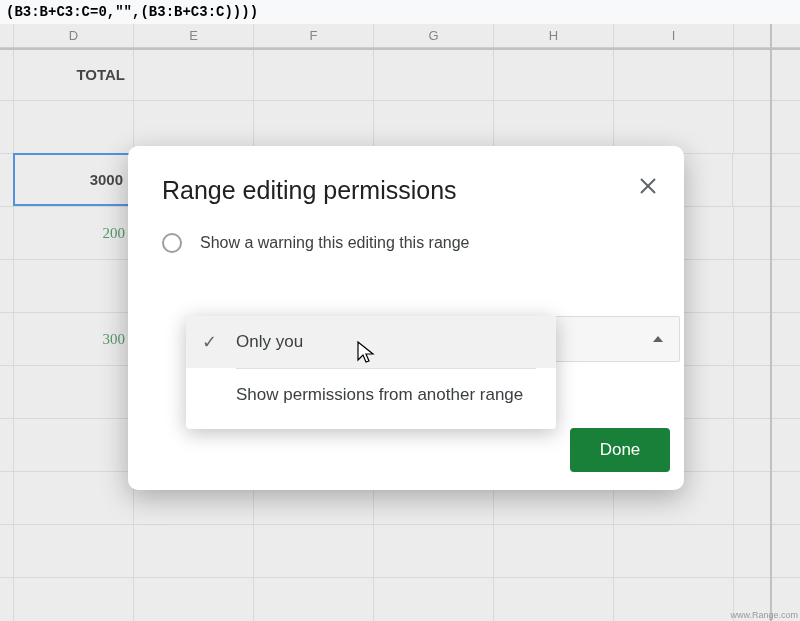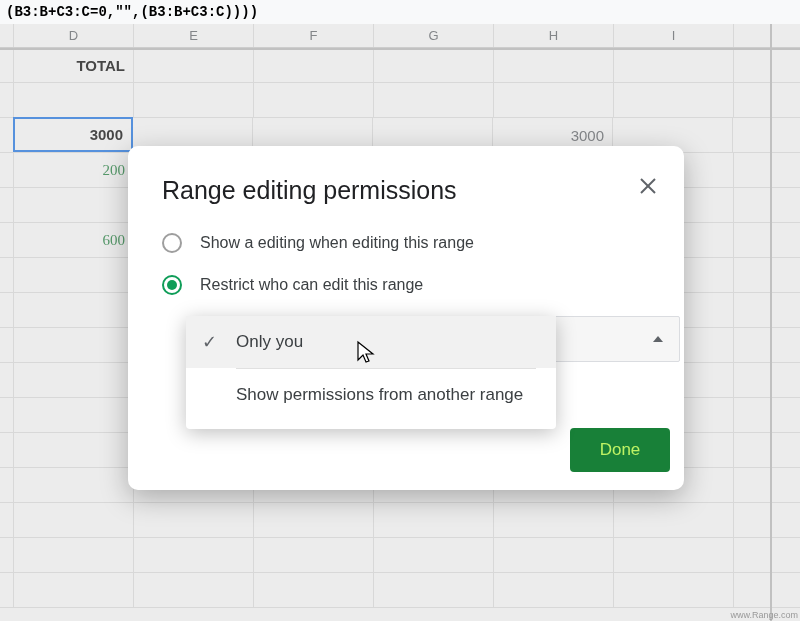--- a/index.html
+++ b/index.html
@@ -4,21 +4,21 @@
 <style>
   * { box-sizing: border-box; margin: 0; padding: 0; }
   html, body { width: 800px; height: 621px; overflow: hidden; font-family: Arial, Roboto, sans-serif; background: #fff; }
   .formula-bar { height: 24px; background: #f8f9fa; font-family: 'Courier New', monospace; font-size: 14px; padding-left: 6px; line-height: 24px; overflow: hidden; white-space: nowrap; font-weight: bold; }
   .sheet { position: relative; width: 100%; height: calc(100% - 24px); background: #fff; }
   .dim-overlay { position: absolute; inset: 0; background: rgba(200,200,200,0.35); z-index: 5; }
   .col-headers { display: flex; height: 24px; border-bottom: 1px solid #d0d0d0; }
   .ch { width: 120px; text-align: center; font-size: 13px; color: #5f6368; border-right: 1px solid #e1e1e1; line-height: 24px; }
   .ch.first { width: 14px; }
   .rows { }
-  .row { display: flex; height: 35px; border-bottom: 1px solid #e1e1e1; }
+  .row { display: flex; height: 53px; border-bottom: 1px solid #e1e1e1; }
   .cell { width: 120px; border-right: 1px solid #e1e1e1; font-size: 15px; padding-right: 8px; display: flex; align-items: center; justify-content: flex-end; }
   .cell.first { width: 14px; padding: 0; }
   .bold { font-weight: bold; }
   .green { color: #188038; font-family: Liberation Serif, serif; }
   .sel { border: 2px solid #1a73e8; margin: -1px 0 0 -1px; }
   .frozen { position:absolute; left:0; top:24px; height:2px; width:100%; background:#bdbdbd; z-index:2;}
   .right-edge { position:absolute; right:28px; top:0; bottom:0; width:2px; background:#bdbdbd; z-index:2;}
 
   .modal { position: absolute; z-index: 10; left: 128px; top: 146px; width: 556px; height: 344px; background: #fff; border-radius: 10px; box-shadow: 0 8px 28px rgba(0,0,0,0.28); padding: 30px 26px 24px 34px; }
   .modal-title { font-size: 25px; color: #202124; font-weight: 400; }
@@ -29,21 +29,21 @@
   .radio.on { border-color: #0f9d58; }
   .radio.on::after { content:""; position:absolute; inset:3px; border-radius:50%; background:#0f9d58; }
   .select-cover { position:absolute; left: 186px; top: 316px; width: 494px; height: 46px; background:#f6f6f6; border:1px solid #dadce0; border-radius:2px; z-index:15; display:flex; align-items:center;}
   .arrow-up { position:absolute; right:16px; width:0;height:0;border-left:5px solid transparent;border-right:5px solid transparent;border-bottom:6px solid #5f6368;}
   .dropdown { position:absolute; left: 186px; top: 316px; width: 370px; background:#fff; border-radius:4px; box-shadow:0 4px 20px rgba(0,0,0,0.25); z-index:20; padding-bottom:8px;}
   .dd-item { height: 52px; display:flex; align-items:center; padding-left: 50px; font-size:17px; color:#3c4043; position:relative; cursor:pointer;}
   .dd-item.sel-item { background: #f1f1f1; }
   .dd-check { position:absolute; left:16px; color:#5f6368; font-size:18px;}
   .dd-sep { height:1px; background:#e0e0e0; margin: 0 20px 0 50px;}
   .cursor { position:absolute; left:355px; top:340px; z-index:30; font-size:20px;}
-  .done-btn { position:absolute; z-index:18; left: 570px; top: 428px; width: 100px; height: 44px; background:#188038; color:#bef264; font-size:17px; font-weight:500; border:none; border-radius:4px; cursor:pointer;}
+  .done-btn { position:absolute; z-index:18; left: 570px; top: 428px; width: 100px; height: 44px; background:#188038; color:#ffffff; font-size:17px; font-weight:500; border:none; border-radius:4px; cursor:pointer;}
   .watermark { position:absolute; right:2px; bottom:1px; font-size:9px; color:#999; z-index:40;}
 </style>
 </head>
 <body>
 
 <div class="formula-bar">(B3:B+C3:C=0,"",(B3:B+C3:C))))</div>
 
 <div class="sheet">
   <div class="frozen"></div>
   <div class="right-edge"></div>
@@ -99,21 +99,21 @@
       <div class="cell first"></div>
         <div class="cell"></div>
         <div class="cell"></div>
         <div class="cell"></div>
         <div class="cell"></div>
         <div class="cell"></div>
         <div class="cell"></div>
     </div>
     <div class="row">
       <div class="cell first"></div>
-      <div class="cell green">600</div>
+      <div class="cell green">300</div>
       <div class="cell"></div>
         <div class="cell"></div>
         <div class="cell"></div>
         <div class="cell"></div>
         <div class="cell"></div>
     </div>
     <div class="row">
         <div class="cell first"></div>
         <div class="cell"></div>
         <div class="cell"></div>
@@ -212,25 +212,21 @@
   <div class="modal-title">Range editing permissions</div>
   <div class="close-btn">
     <svg width="18" height="18" viewBox="0 0 18 18">
         <line x1="2" y1="2" x2="16" y2="16" stroke="#5f6368" stroke-width="2"></line>
         <line x1="16" y1="2" x2="2" y2="16" stroke="#5f6368" stroke-width="2"></line>
       </svg>
   </div>
   <div class="opts">
     <div class="opt">
       <span class="radio"></span>
-      <span>Show a editing when editing this range</span>
-    </div>
-    <div class="opt">
-      <span class="radio on"></span>
-      <span>Restrict who can edit this range</span>
+      <span>Show a warning this editing this range</span>
     </div>
   </div>
 </div>
 
 <div class="select-cover">
   <span class="arrow-up"></span>
 </div>
 
 <div class="dropdown">
   <div class="dd-item sel-item">

